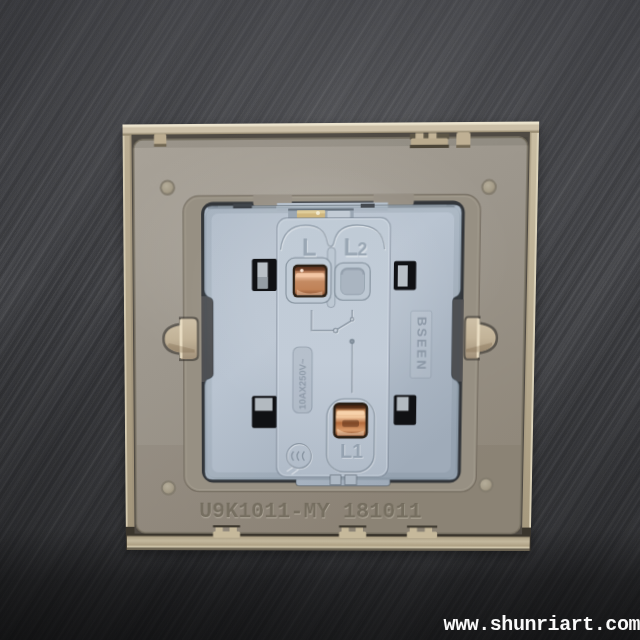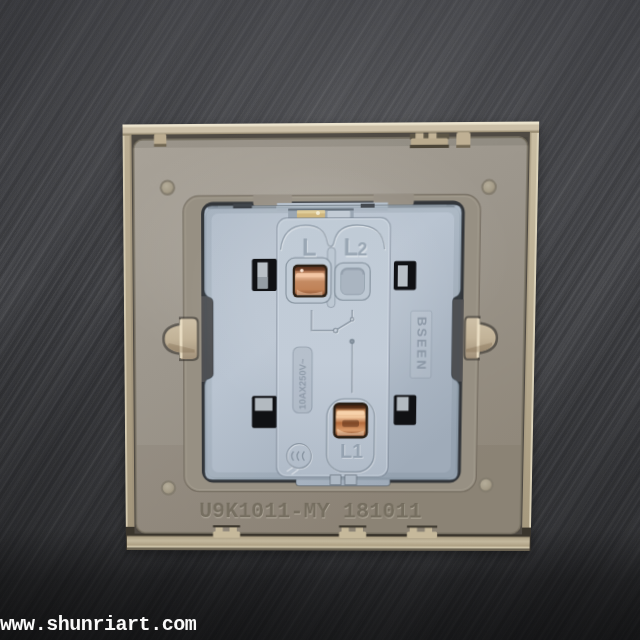--- a/index.html
+++ b/index.html
@@ -19,21 +19,21 @@
  radial-gradient(ellipse 520px 360px at 340px 120px, rgba(255,255,255,0.09), rgba(255,255,255,0) 72%),
  radial-gradient(ellipse 520px 520px at 0px 640px, rgba(0,0,0,0.28), rgba(0,0,0,0) 70%),
  radial-gradient(ellipse 430px 430px at 0px 0px, rgba(0,0,0,0.11), rgba(0,0,0,0) 70%),
  radial-gradient(ellipse 430px 430px at 640px 640px, rgba(0,0,0,0.18), rgba(0,0,0,0) 70%),
  linear-gradient(to bottom, rgba(64,65,70,0.6) 0%, rgba(60,61,65,0.25) 45%, rgba(46,47,50,0.45) 80%, rgba(38,39,42,0.6) 100%);
 }
 #plate{position:absolute;left:0px;top:0px;width:417px;height:428px;
 transform-origin:0 0;
 transform:matrix3d(0.987148,-0.009928,0,-0.00002250,0.016997,1.032657,0,0.00007000,0,0,1,0,122.5,124.5,0,1);
 filter:drop-shadow(0px 4px 6px rgba(0,0,0,0.38));}
-#wm{position:absolute;left:0px;top:613px;width:640px;text-align:left;
+#wm{position:absolute;left:0px;top:613px;width:640px;text-align:right;
 font-family:"Liberation Mono",monospace;font-weight:bold;font-size:20px;color:#fafafa;letter-spacing:-0.45px;}
 </style>
 </head>
 <body>
 <div id="stage">
 
 <div id="bg">
 <svg width="640" height="640" viewBox="0 0 640 640">
 <defs>
 </defs>

